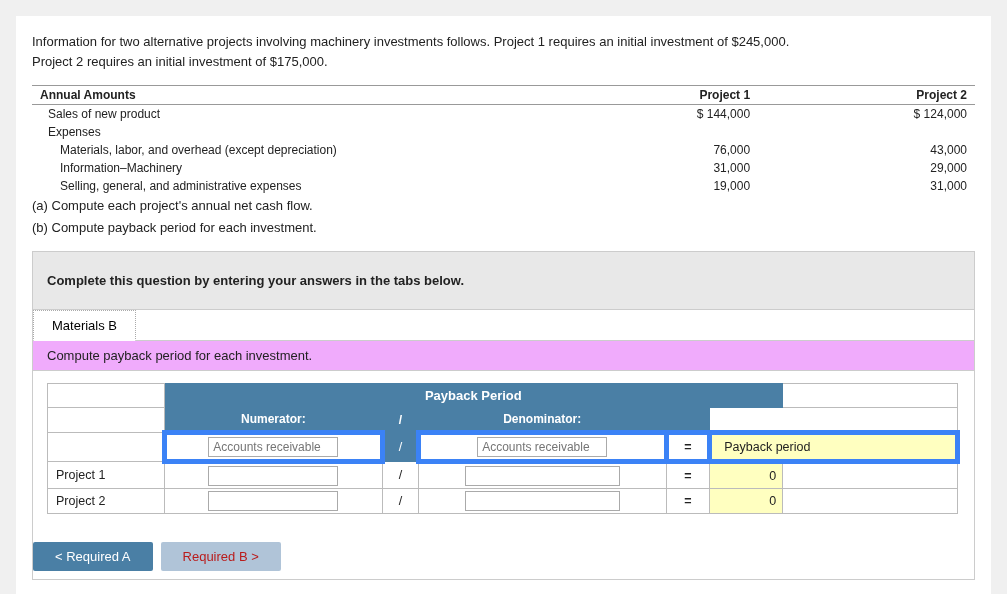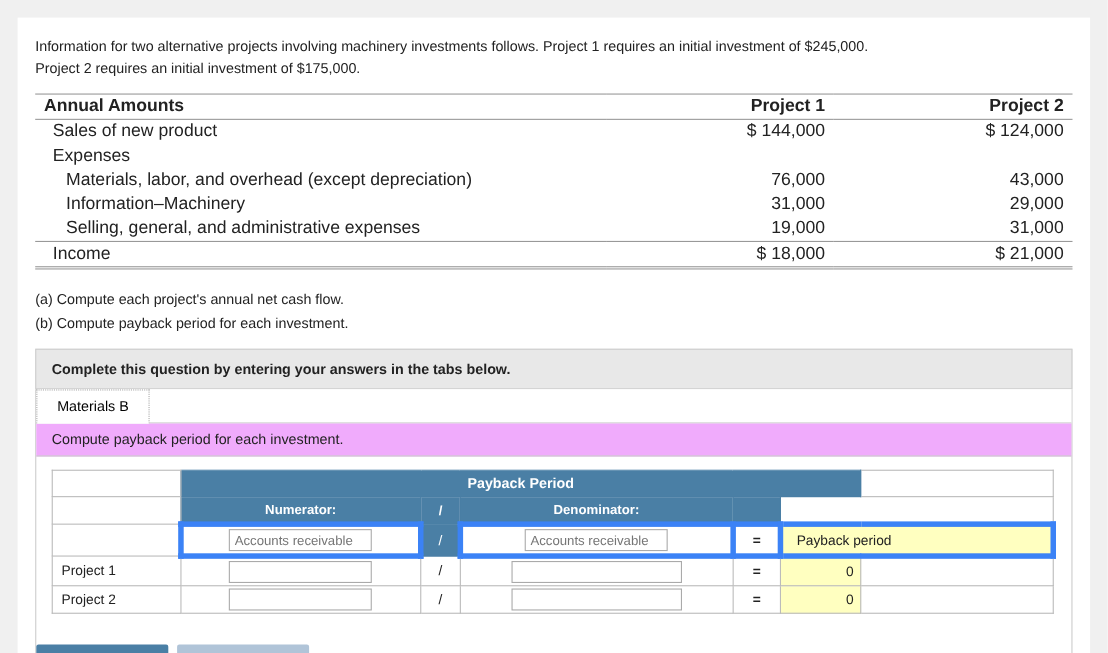--- a/index.html
+++ b/index.html
@@ -18,22 +18,22 @@
     }
     .intro-text {
       font-size: 13px;
       line-height: 1.5;
       margin-bottom: 14px;
     }
     
     .annual-table {
       width: 100%;
       border-collapse: collapse;
-      margin-bottom: 16px;
-      font-size: 16px;
+      margin-bottom: 0;
+      font-size: 12px;
     }
     .annual-table td {
       padding: 2px 8px;
     }
     .annual-table .header-row td {
       font-weight: bold;
       border-top: 1px solid #999;
       border-bottom: 1px solid #999;
     }
     .annual-table .income-row td {
@@ -49,21 +49,21 @@
     
     .instructions {
       margin-bottom: 12px;
       font-size: 13px;
       line-height: 1.7;
     }
 
     
     .complete-box {
       background: #e8e8e8;
-      padding: 10px 14px;
+      padding: 21px 14px;
       font-weight: bold;
       font-size: 13px;
       margin-bottom: 0;
       border: 1px solid #ccc;
     }
 
     
     .tabs-container {
       border: 1px solid #ccc;
       border-top: none;
@@ -237,25 +237,20 @@
     </tr>
         <tr>
       <td class="col-label indent2">Information–Machinery</td>
       <td class="col-proj1">31,000</td>
       <td class="col-proj2">29,000</td>
     </tr>
         <tr>
       <td class="col-label indent2">Selling, general, and administrative expenses</td>
       <td class="col-proj1">19,000</td>
       <td class="col-proj2">31,000</td>
-    </tr>
-        <tr class="income-row">
-      <td class="col-label indent1">Income</td>
-      <td class="col-proj1">$ 18,000</td>
-      <td class="col-proj2">$ 21,000</td>
     </tr>
       </tbody>
   </table>
 
   <div class="instructions">
     <div>(a) Compute each project's annual net cash flow.</div>
     <div>(b) Compute payback period for each investment.</div>
   </div>
 
   <div class="complete-box">Complete this question by entering your answers in the tabs below.</div>

